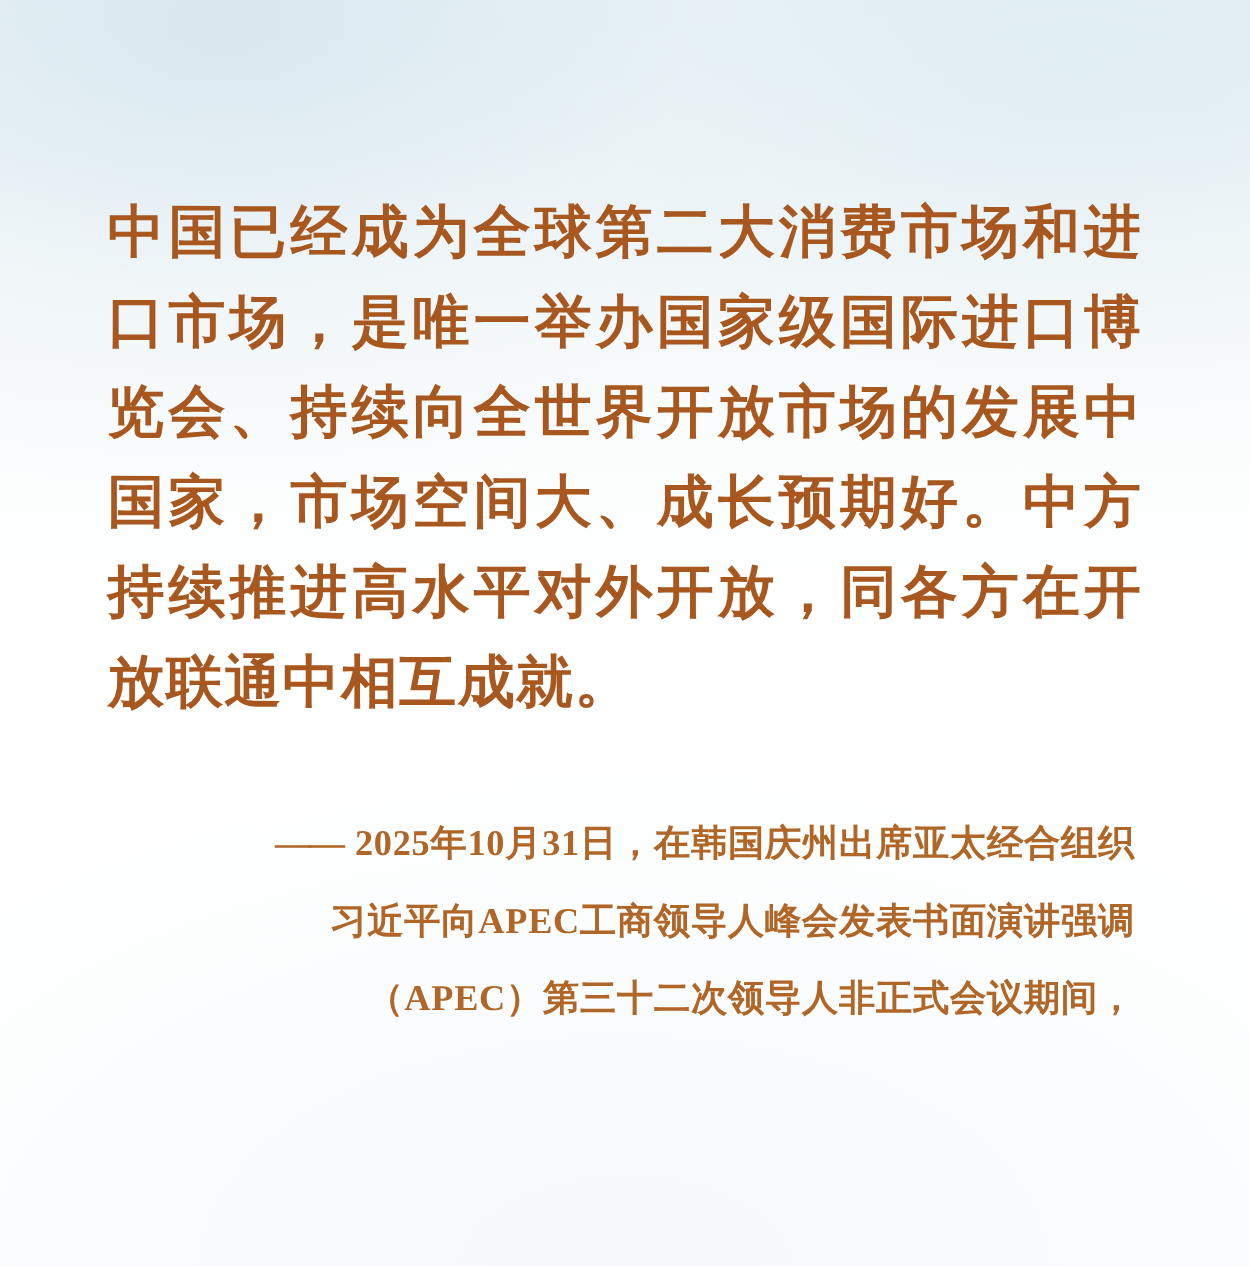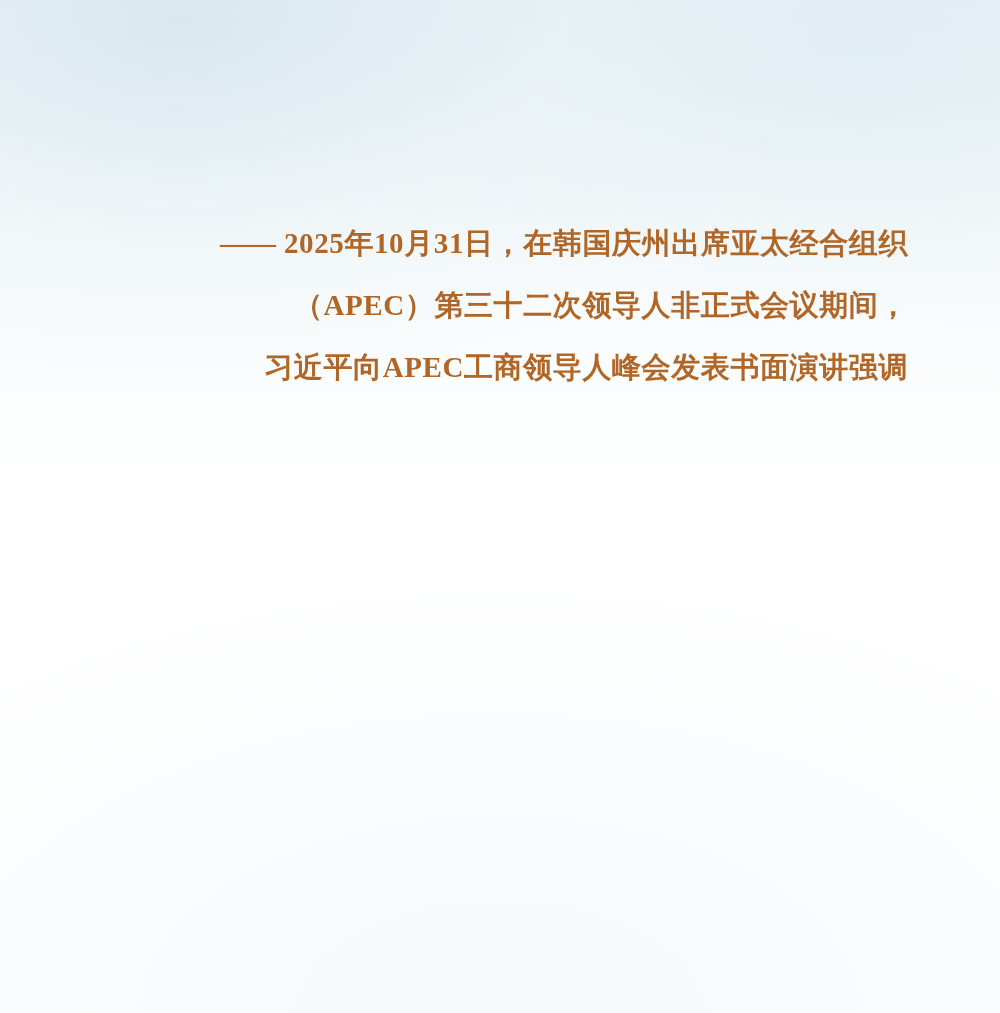--- a/index.html
+++ b/index.html
@@ -68,21 +68,22 @@
     letter-spacing: -2px;
     margin-right: 10px;
   }
 </style>
 </head>
 <body>
 
 <div class="poster">
   <div class="content">
 
+    <p class="quote">中国已经成为全球第二大消费市场和进口市场，是唯一举办国家级国际进口博览会、持续向全世界开放市场的发展中国家，市场空间大、成长预期好。中方持续推进高水平对外开放，同各方在开放联通中相互成就。</p>
 
     <div class="attribution">
       <span class="line"><span class="dash">——</span><span>2025年10月31日，在韩国庆州出席亚太经合组织</span></span>
+      <span class="line">习近平向APEC工商领导人峰会发表书面演讲强调</span>
       <span class="line">（APEC）第三十二次领导人非正式会议期间，</span>
-      <span class="line">习近平向APEC工商领导人峰会发表书面演讲强调</span>
     </div>
 
   </div>
 </div>
 
 </body></html>

